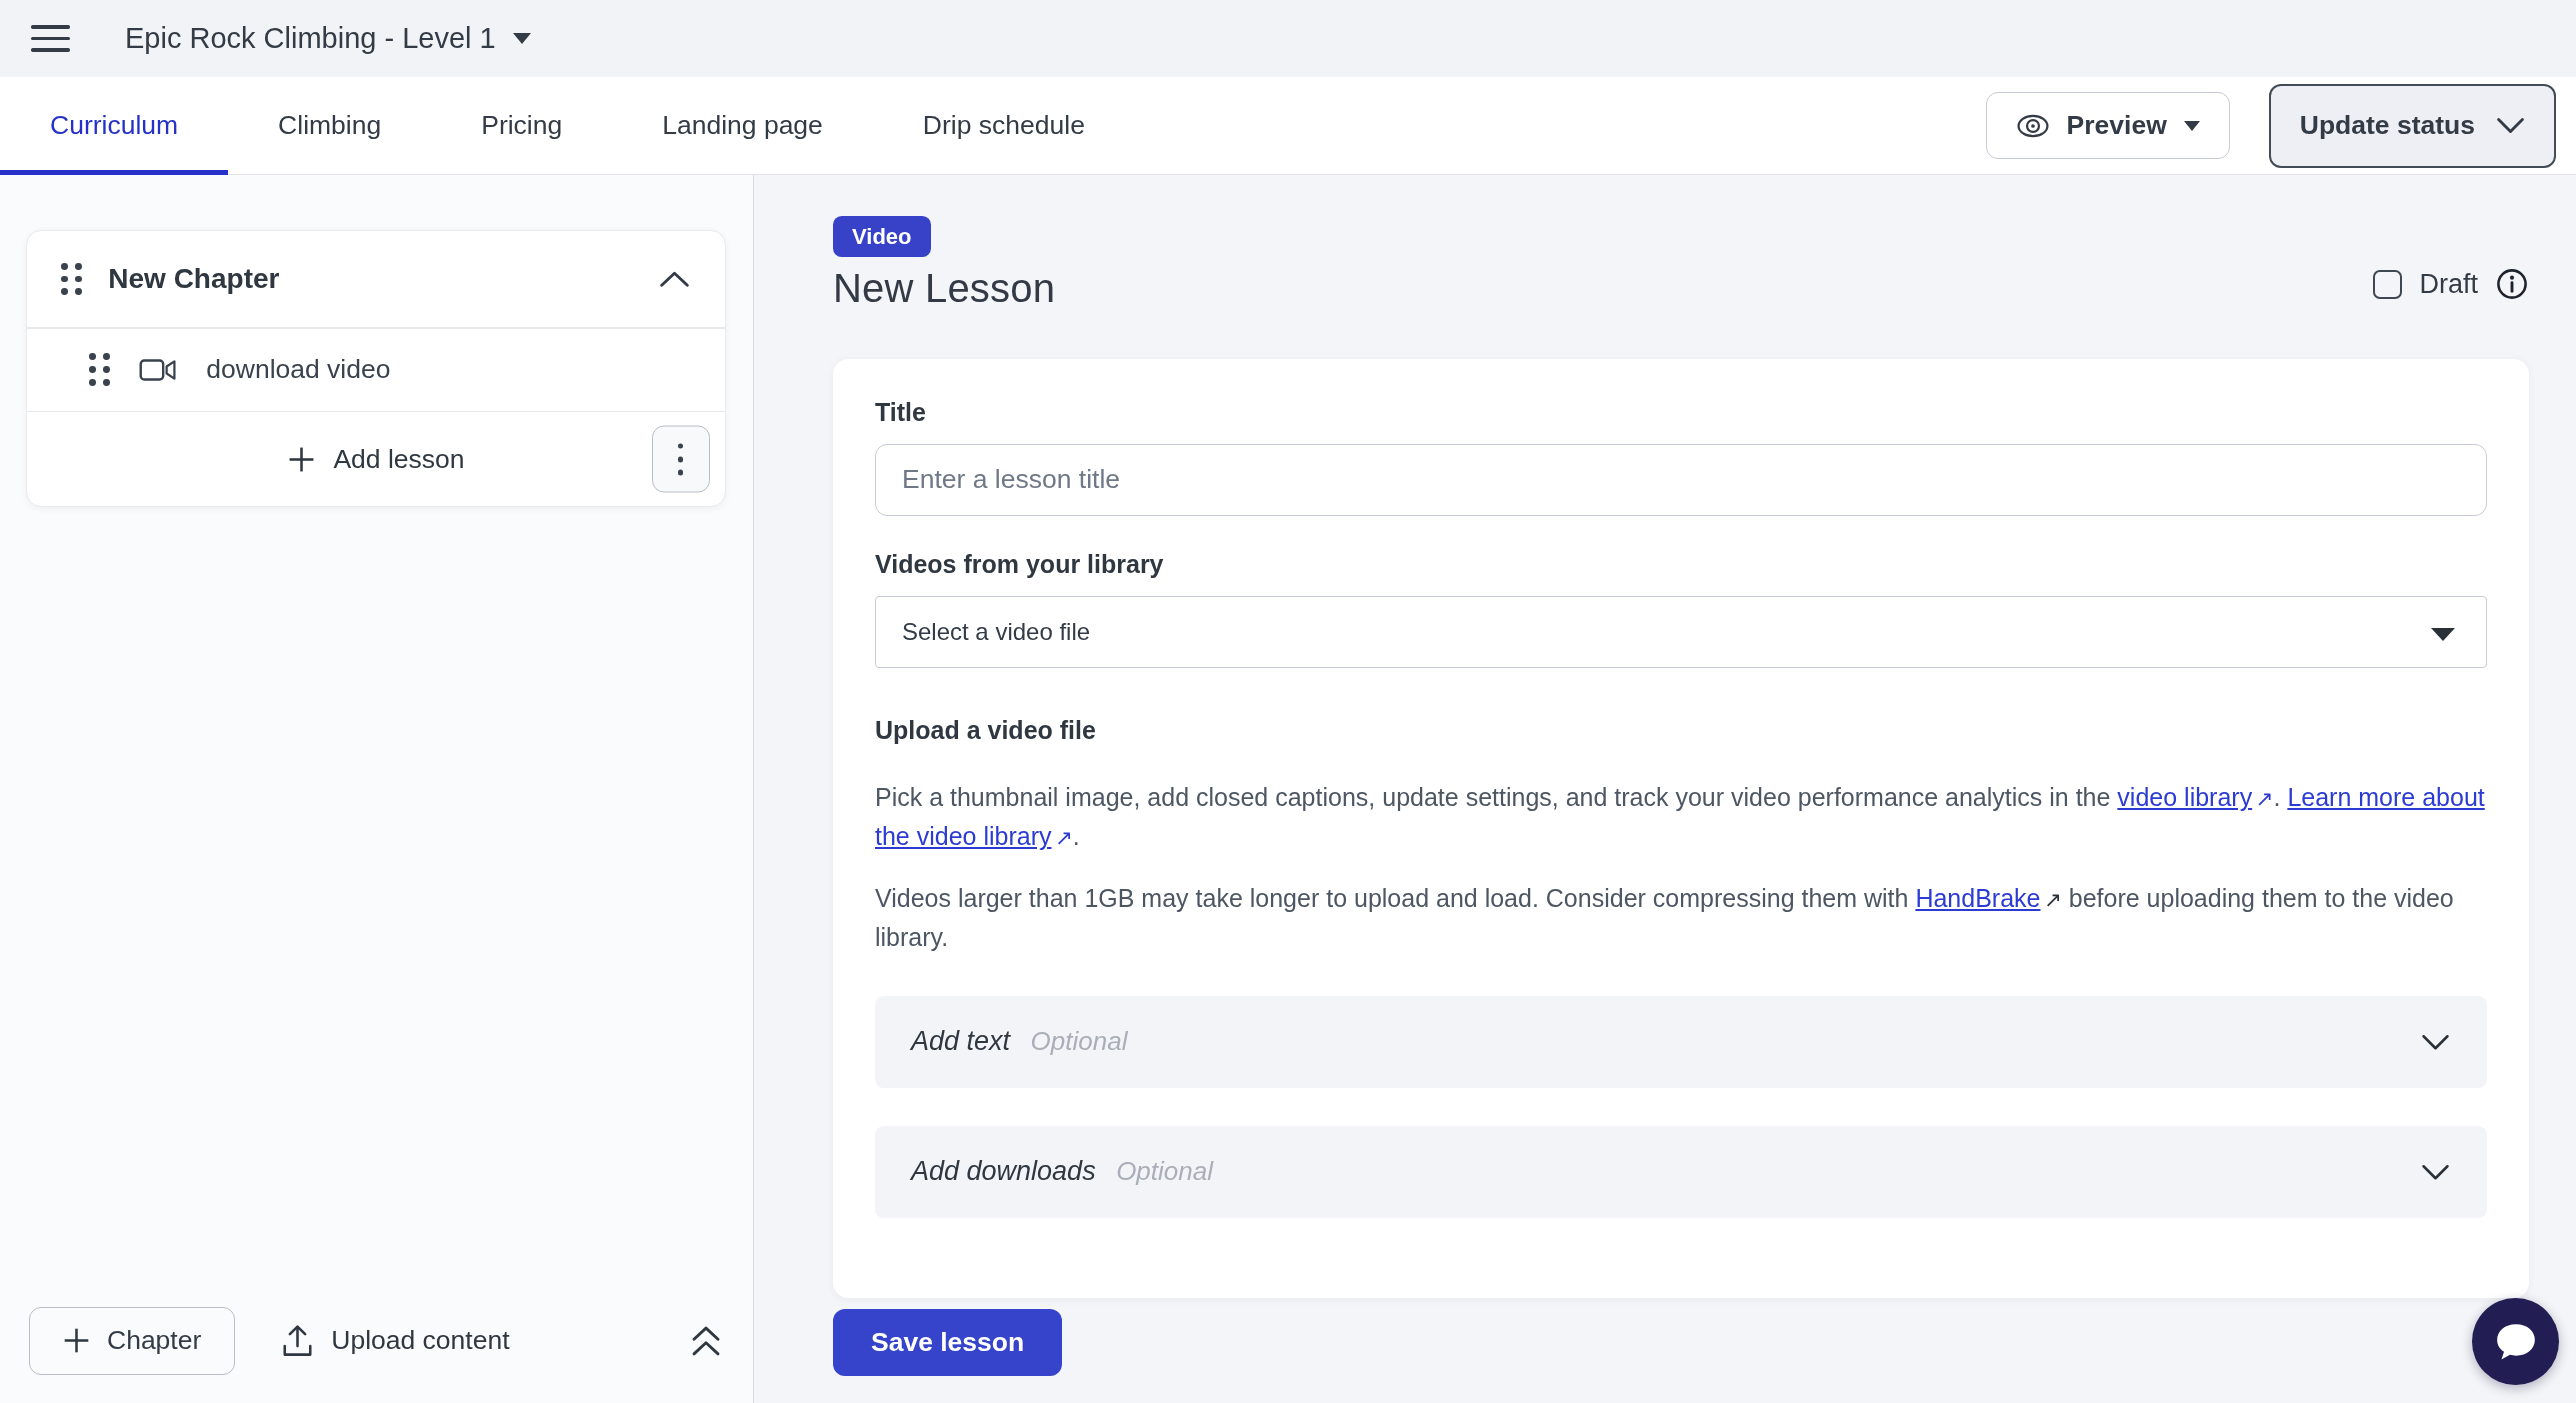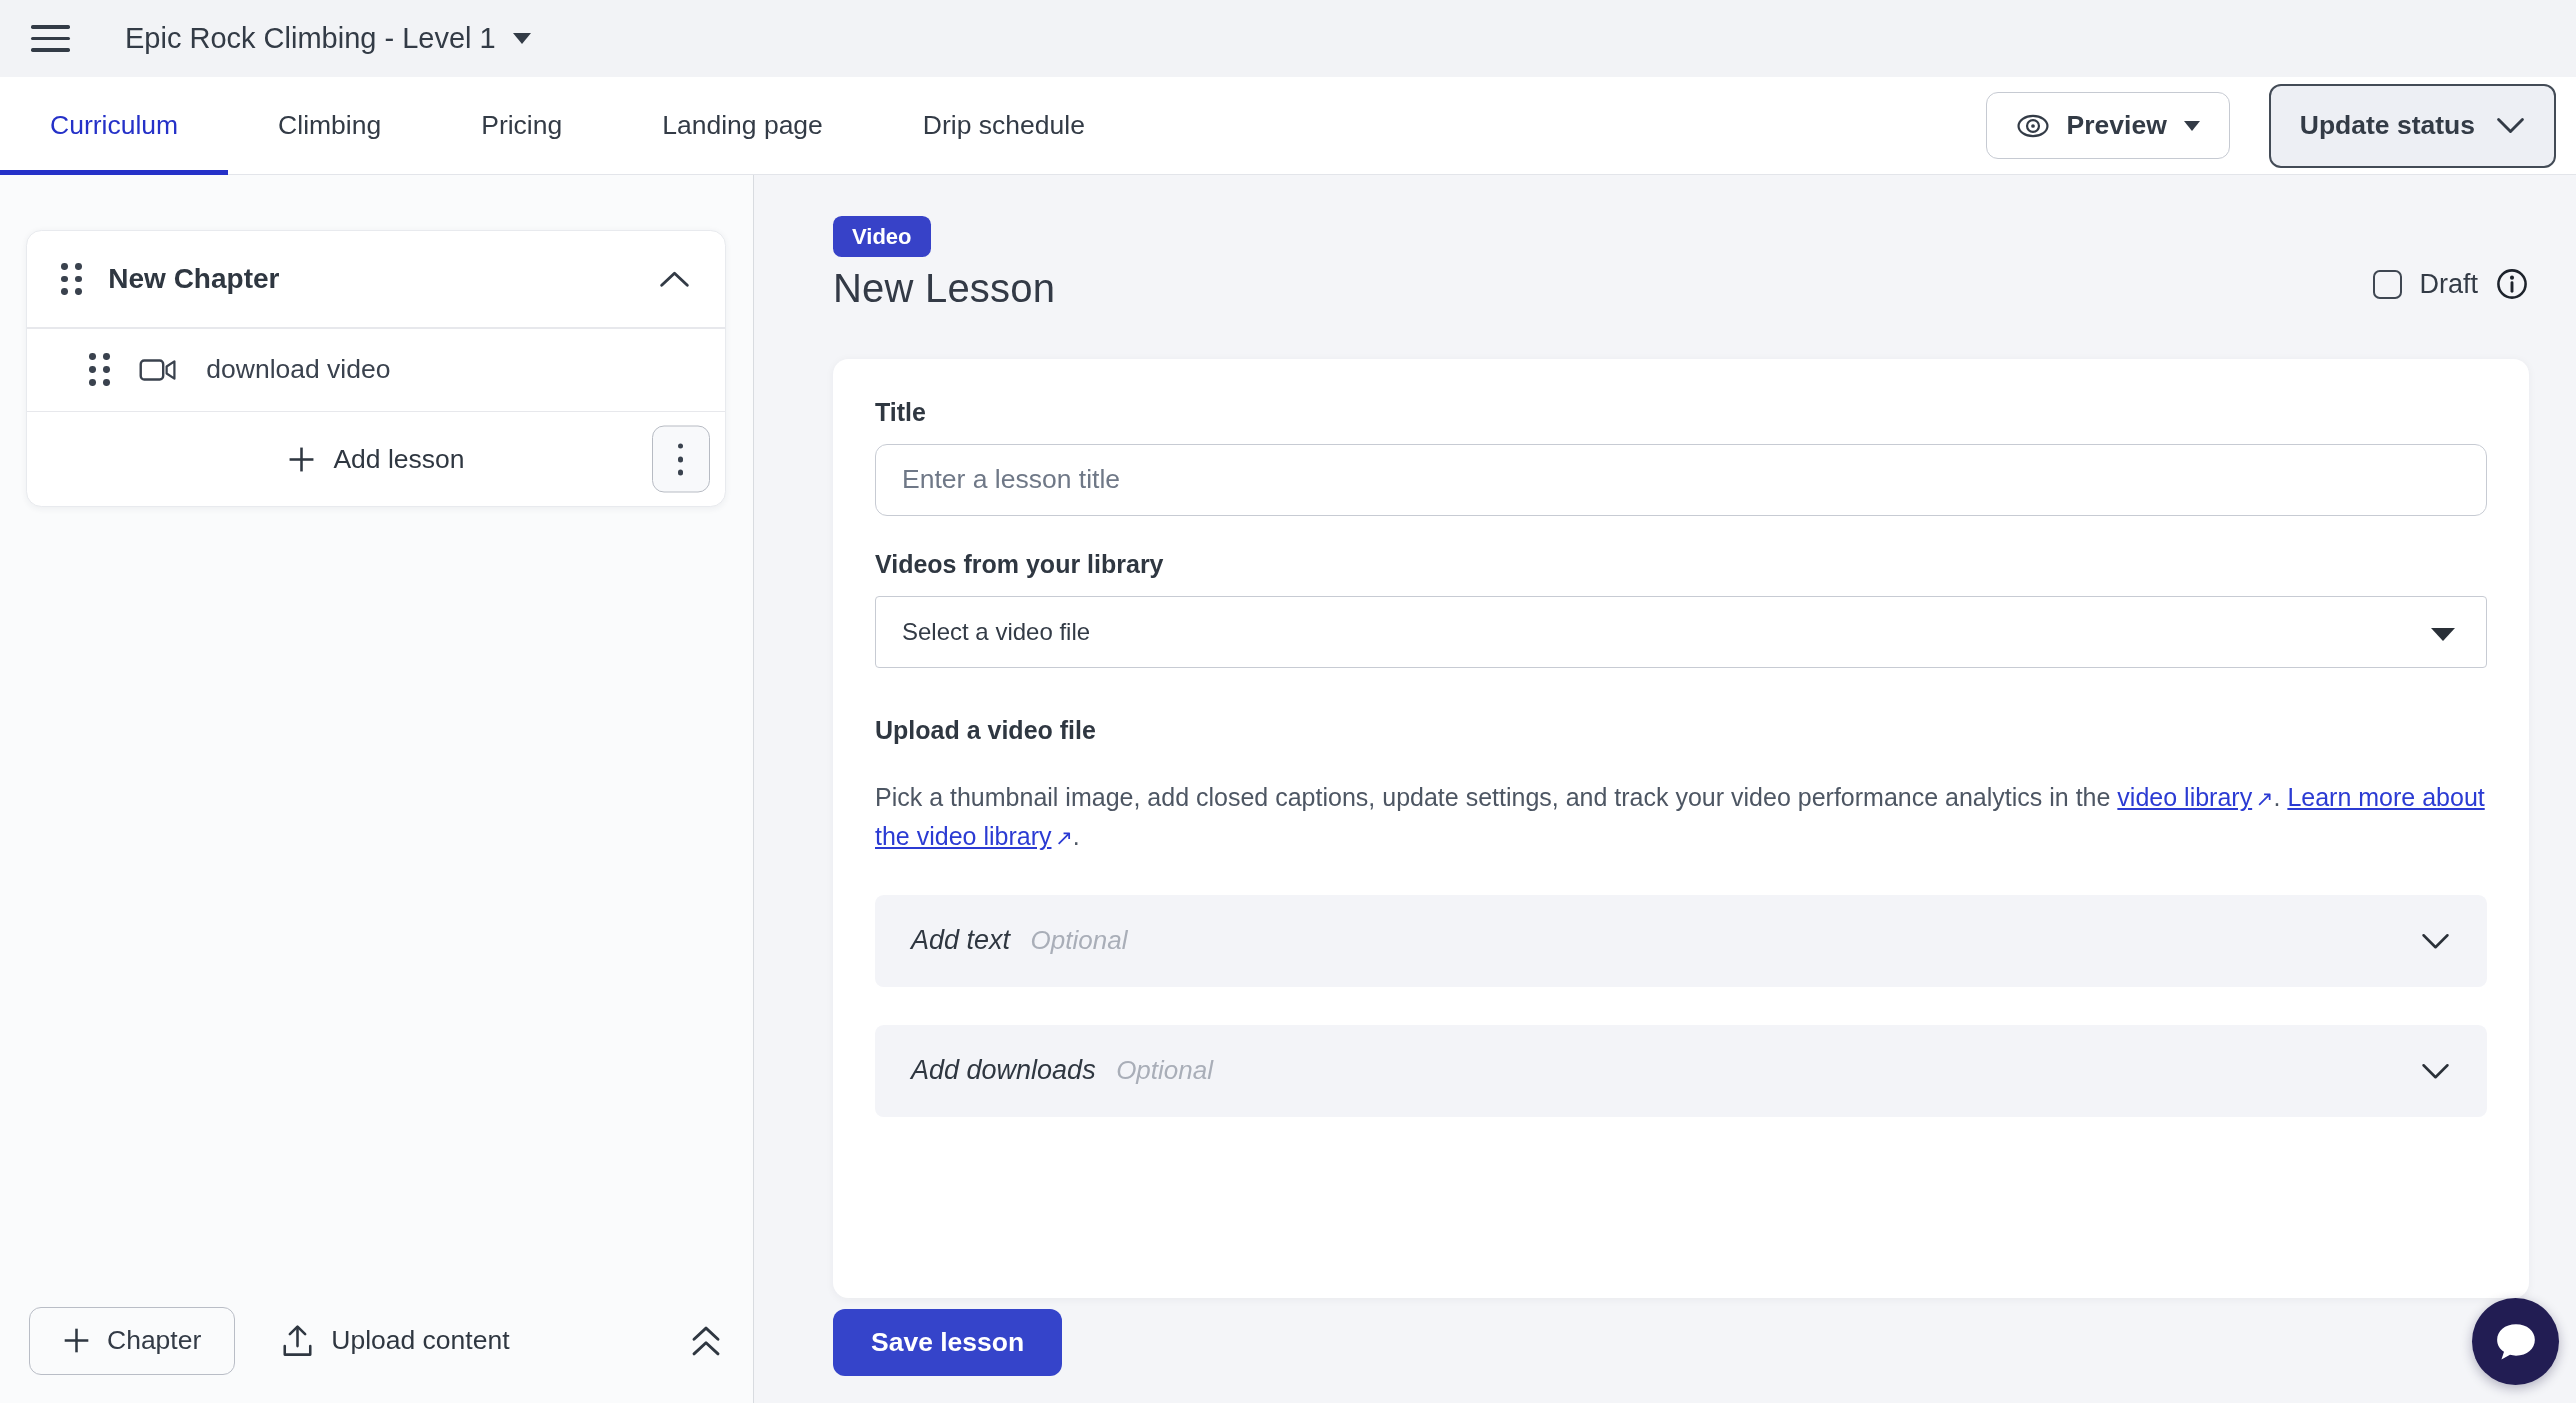--- a/index.html
+++ b/index.html
@@ -247,20 +247,23 @@
         <div class="select-box">
           <span>Select a video file</span>
           <span class="select-caret"></span>
         </div>
 
         <div class="field-label mt56">Upload a video file</div>
 
         <div class="help">
           <span>Pick a thumbnail image, add closed captions, update settings, and track your video performance analytics in the </span><span class="link">video library</span><span class="ext-arrow blue">↗</span><span>. </span><span class="link">Learn more about the video library</span><span class="ext-arrow blue">↗</span><span>.</span>
         </div>
+        <div class="help">
+          <span>Videos larger than 1GB may take longer to upload and load. Consider compressing them with </span><span class="link">HandBrake</span><span class="ext-arrow dark">↗</span><span> before uploading them to the video library.</span>
+        </div>
 
         <div class="accordion">
           <span class="accordion-title">Add text</span>
           <span class="optional">Optional</span>
           <span class="chev">
             <svg width="31" height="20.5" viewBox="0 0 36 24">
                 <polyline points="4,5 18,19 32,5" fill="none" stroke="#2a3038" stroke-width="3" stroke-linecap="round" stroke-linejoin="round"></polyline>
               </svg>
           </span>
         </div>

